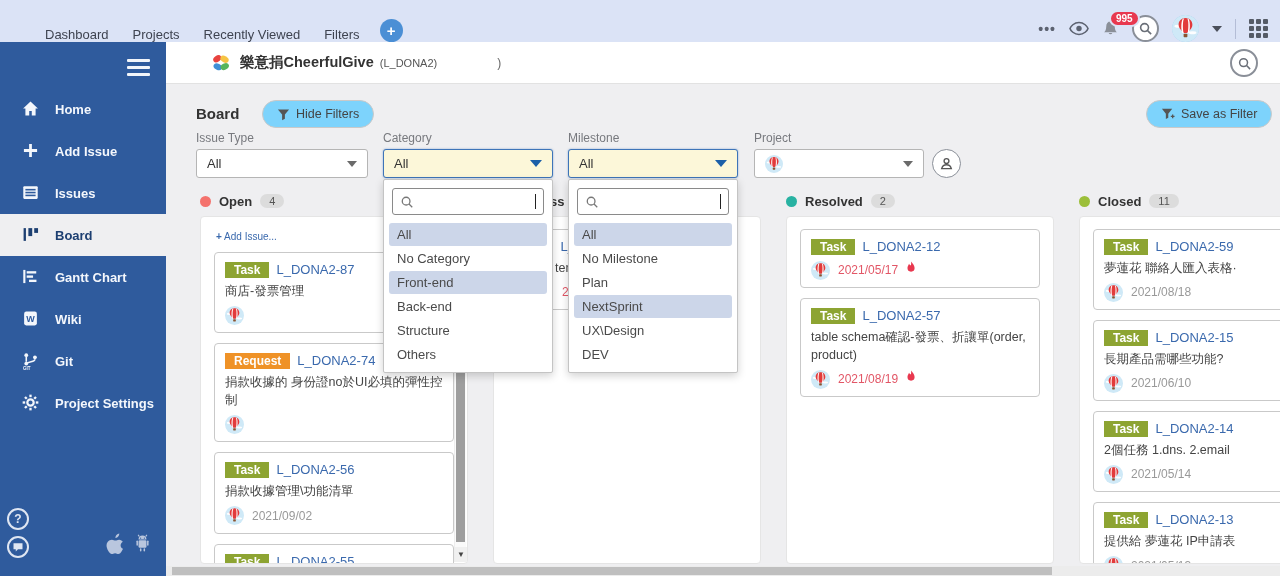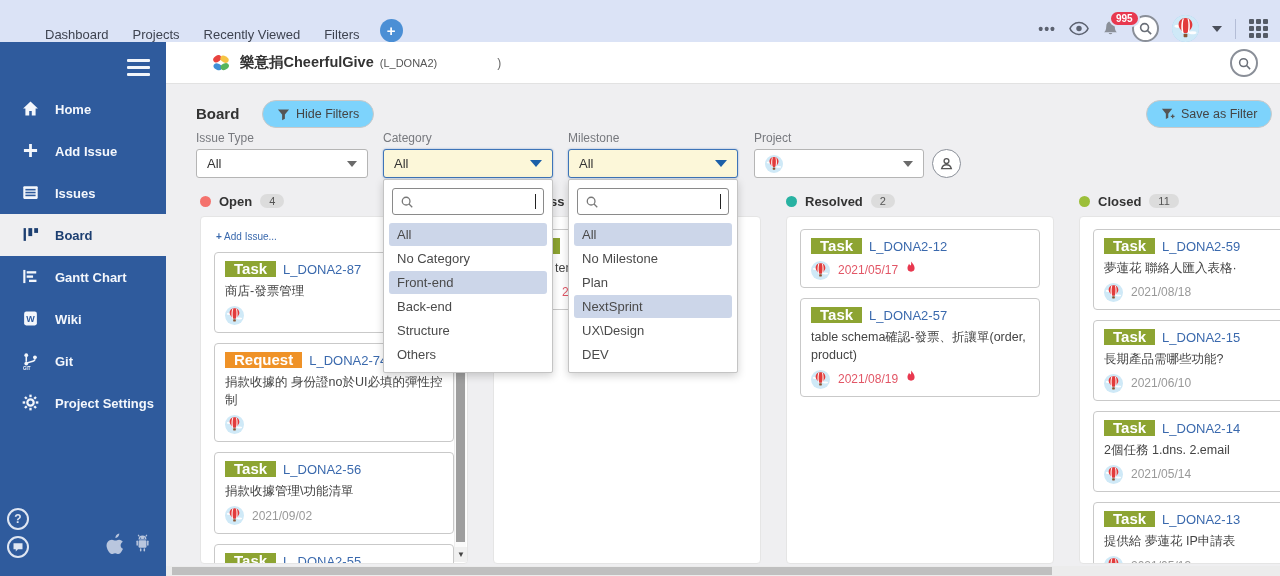--- a/index.html
+++ b/index.html
@@ -92,21 +92,21 @@
   .col-cnt { background:#dcdcdc; color:#555; font-size:11px; border-radius:9px; padding:1px 9px; }
   .col-panel { position:absolute; top:24px; left:0; width:268px; height:348px; background:#fff;
     border:1px solid #e5e5e5; border-radius:4px; padding:12px 13px 0 13px; overflow:hidden; }
   .col-open   { left:200px; } .col-inprogress { left:493px; }
   .col-resolved { left:786px; } .col-closed { left:1079px; }
   .col-inprogress .col-panel { padding-left:4px; }
 
   .add-issue { color:#3a69ad; font-size:10px; margin:2px 0 10px 2px; cursor:pointer; display:block; }
   .card { background:#fff; border:1px solid #c9c9c9; border-radius:4px; padding:7px 10px;
     margin-bottom:10px; width:240px; cursor:pointer; }
-  .badge { font-size:15px; font-weight:bold; color:#fff; border-radius:0; padding:2px 9px;
+  .badge { font-size:12px; font-weight:bold; color:#fff; border-radius:0; padding:2px 9px;
     display:inline-block; line-height:12px; }
   .badge.task { background:#8da432; } .badge.request { background:#ef9227; }
   .cid { color:#3a69ad; font-size:13px; margin-left:7px; }
   .ctitle { font-size:12.5px; color:#444; margin-top:4px; line-height:1.45; word-break:break-all; }
   .cfoot { display:flex; align-items:center; gap:8px; margin-top:5px; height:20px; }
   .cavatar { width:19px; height:19px; }
   .cdate { font-size:12px; color:#999; }
   .cdate.red { color:#e25666; }
 
   

